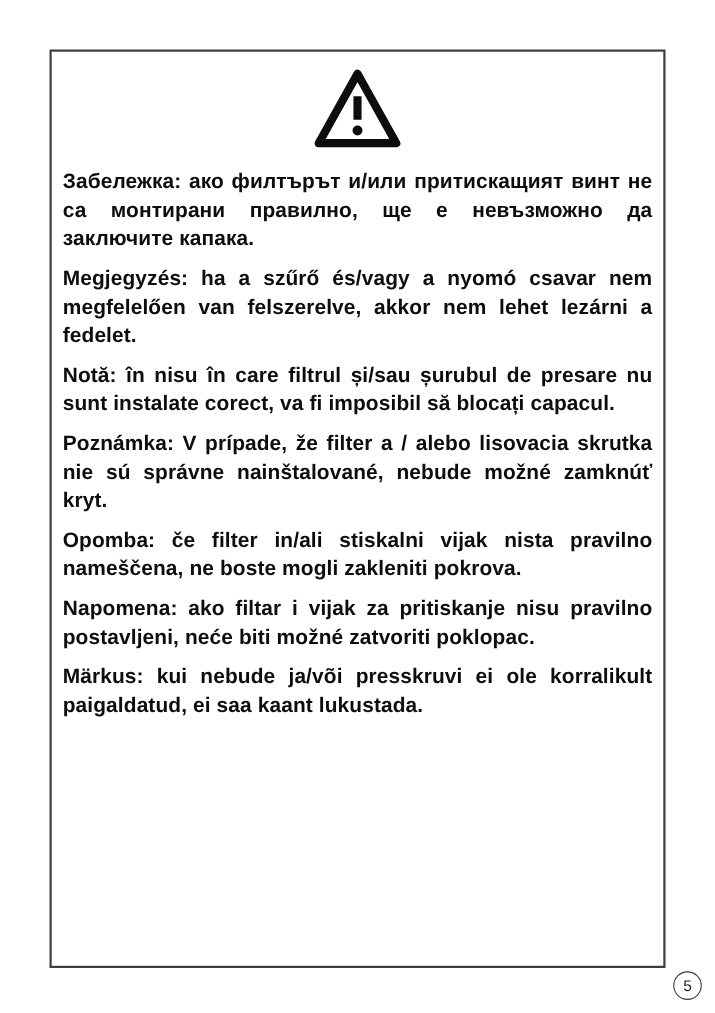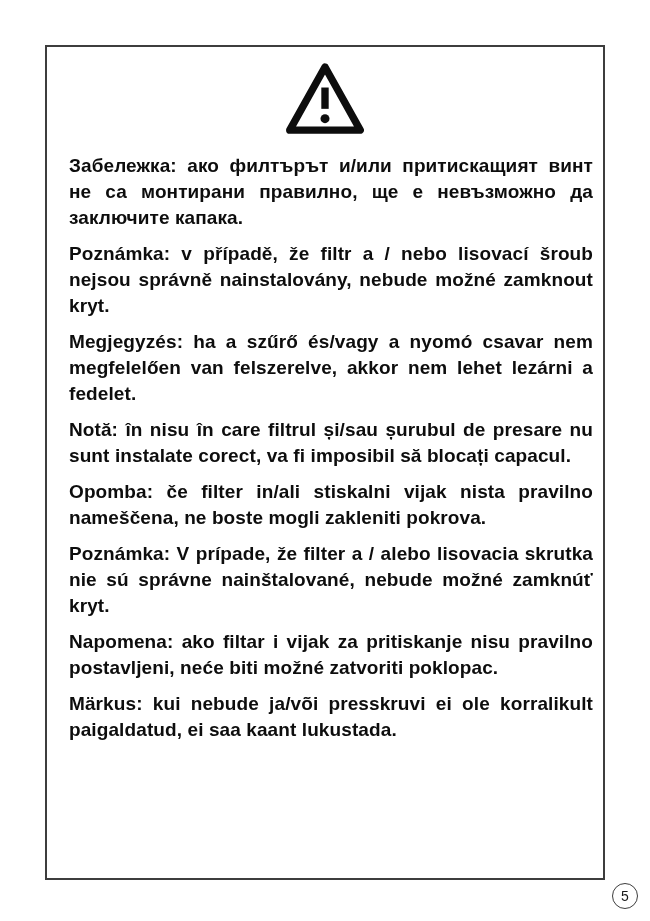--- a/index.html
+++ b/index.html
@@ -34,21 +34,21 @@
     margin-top: 13px;
     margin-bottom: 15px;
     display: flex;
     justify-content: center;
     align-items: center;
   }
   .triangle-wrap svg {
     display: block;
   }
   .notice-text p {
-    margin: 0 0 10px 12px;
+    margin: 0 0 10px 0;
     font-size: 19px;
     line-height: 26px;
     font-weight: bold;
     color: #0d0d0d;
     text-align: justify;
     letter-spacing: 0.1px;
   }
   .page-number {
     position: absolute;
     left: 612px;
@@ -76,25 +76,24 @@
     <div class="triangle-wrap">
       <svg width="82" height="76" viewBox="0 0 100 92" aria-hidden="true">
         <path d="M50 7 L93 84 L7 84 Z" fill="none" stroke="#0d0d0d" stroke-width="9" stroke-linejoin="round"></path>
         <line x1="50" y1="32" x2="50" y2="58" stroke="#0d0d0d" stroke-width="9"></line>
         <circle cx="50" cy="70" r="5.5" fill="#0d0d0d"></circle>
       </svg>
     </div>
 
     <div class="notice-text">
       <p>Забележка: ако филтърът и/или притискащият винт не са монтирани правилно, ще е невъзможно да заключите капака.</p>
-      <p>Poznámka: v případě, že filtr a / nebo lisovací šroub nejsou správně nainstalovány, nebude možné zamknout kryt.</p>
       <p>Megjegyzés: ha a szűrő és/vagy a nyomó csavar nem megfelelően van felszerelve, akkor nem lehet lezárni a fedelet.</p>
       <p>Notă: în nisu în care filtrul și/sau șurubul de presare nu sunt instalate corect, va fi imposibil să blocați capacul.</p>
+      <p>Poznámka: V prípade, že filter a / alebo lisovacia skrutka nie sú správne nainštalované, nebude možné zamknúť kryt.</p>
       <p>Opomba: če filter in/ali stiskalni vijak nista pravilno nameščena, ne boste mogli zakleniti pokrova.</p>
-      <p>Poznámka: V prípade, že filter a / alebo lisovacia skrutka nie sú správne nainštalované, nebude možné zamknúť kryt.</p>
       <p>Napomena: ako filtar i vijak za pritiskanje nisu pravilno postavljeni, neće biti možné zatvoriti poklopac.</p>
       <p>Märkus: kui nebude ja/või presskruvi ei ole korralikult paigaldatud, ei saa kaant lukustada.</p>
     </div>
 
   </div>
 
   <div class="page-number">5</div>
 
 </div>
 

